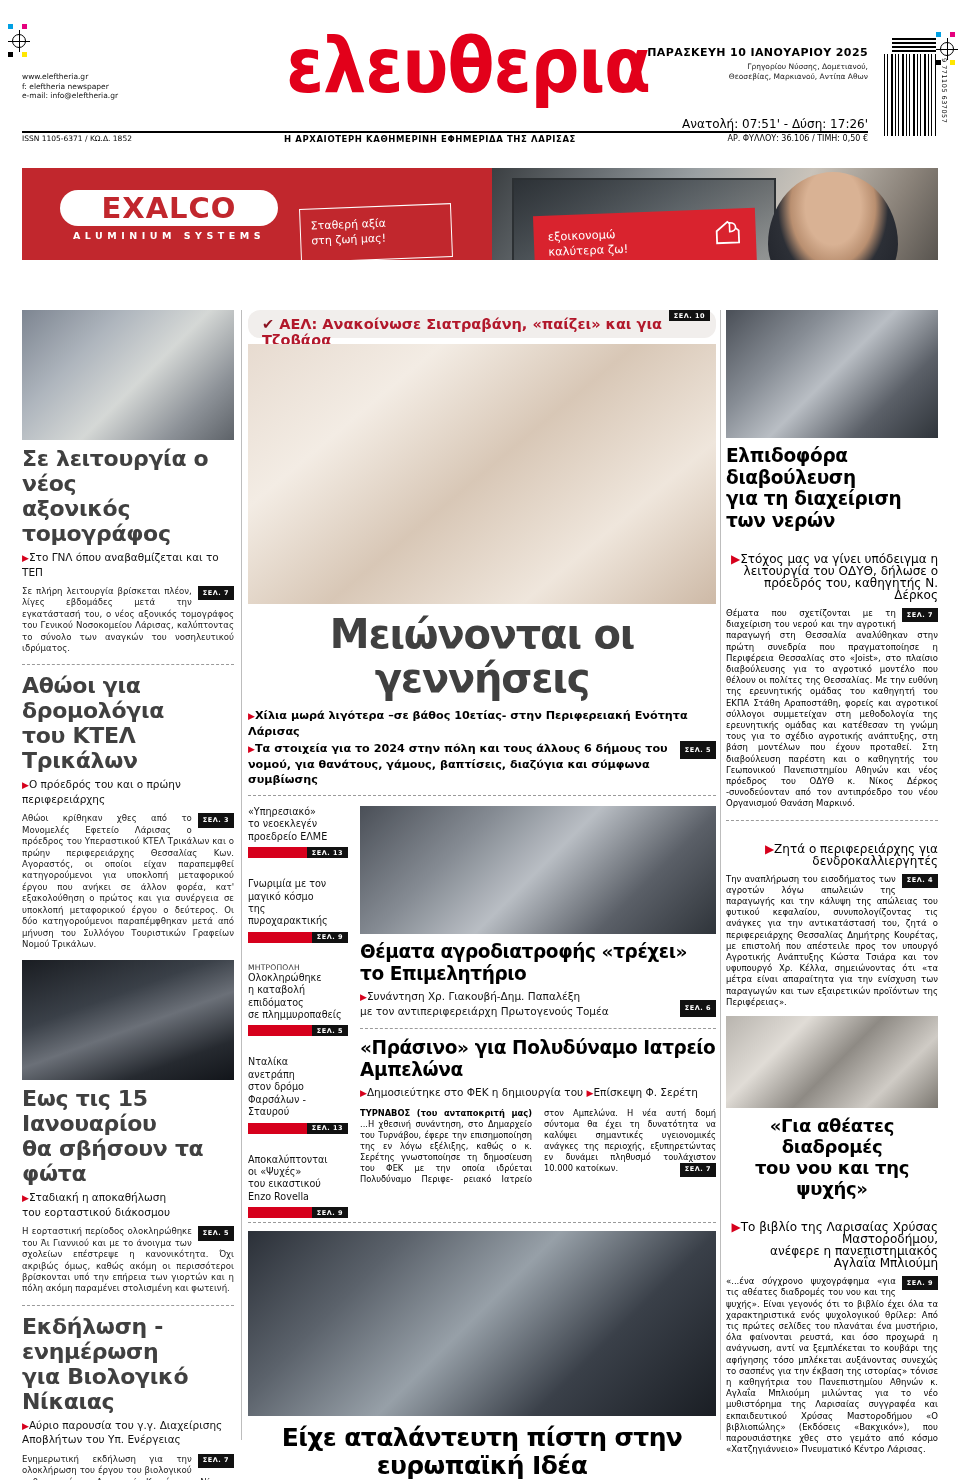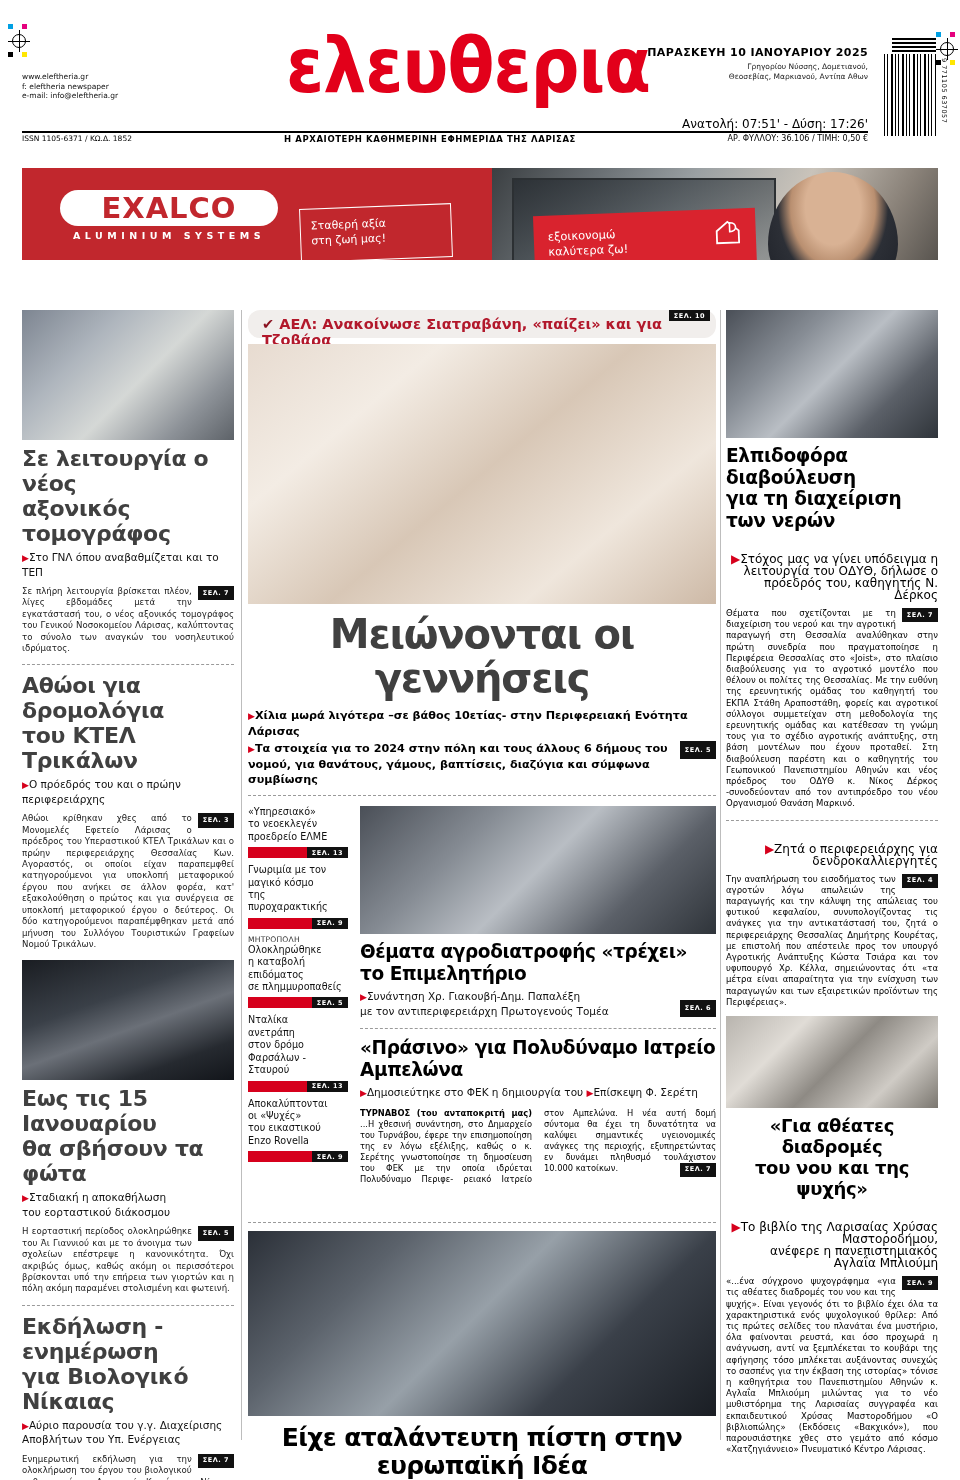--- a/index.html
+++ b/index.html
@@ -110,21 +110,21 @@
   .ael .txt{position:absolute;left:14px;top:6px;color:#b2182b;font-weight:bold;font-size:14.5px;}
   .ael .chk{color:#8a1220;font-weight:bold;margin-right:5px;}
   .ael .sel{position:absolute;right:6px;top:0;}
 
   .mega{font-weight:bold;font-size:40px;line-height:44px;text-align:center;letter-spacing:-1.2px;margin-top:8px;}
   .lead{margin-top:8px;font-size:11.2px;line-height:15px;font-weight:bold;}
   .lead .tri{color:#d6001c;font-size:9px;}
 
   .mid-split{position:relative;margin-top:10px;}
   .briefs{position:absolute;left:0;top:0;width:100px;}
-  .brief{margin-bottom:6px;}
+  .brief{margin-bottom:20px;}
   .brief .t{font-size:9.6px;line-height:12.4px;color:#111;}
   .brief .bar{position:relative;margin-top:4px;height:11px;background:#d6001c;}
   .brief .bar .sel{position:absolute;right:0;top:0;}
   .brief .eyebrow{font-size:7.6px;letter-spacing:.2px;color:#333;}
 
   .mid-right{position:absolute;left:112px;top:0;width:356px;}
   .h-mid{font-weight:bold;font-size:18.5px;line-height:22px;letter-spacing:-.4px;}
   .twocol{column-count:2;column-gap:12px;font-size:8.3px;line-height:11px;text-align:justify;margin-top:7px;}
   .twocol b{font-size:8.3px;}
   .h-bot{font-weight:bold;font-size:25px;line-height:28px;text-align:center;letter-spacing:-.6px;}

